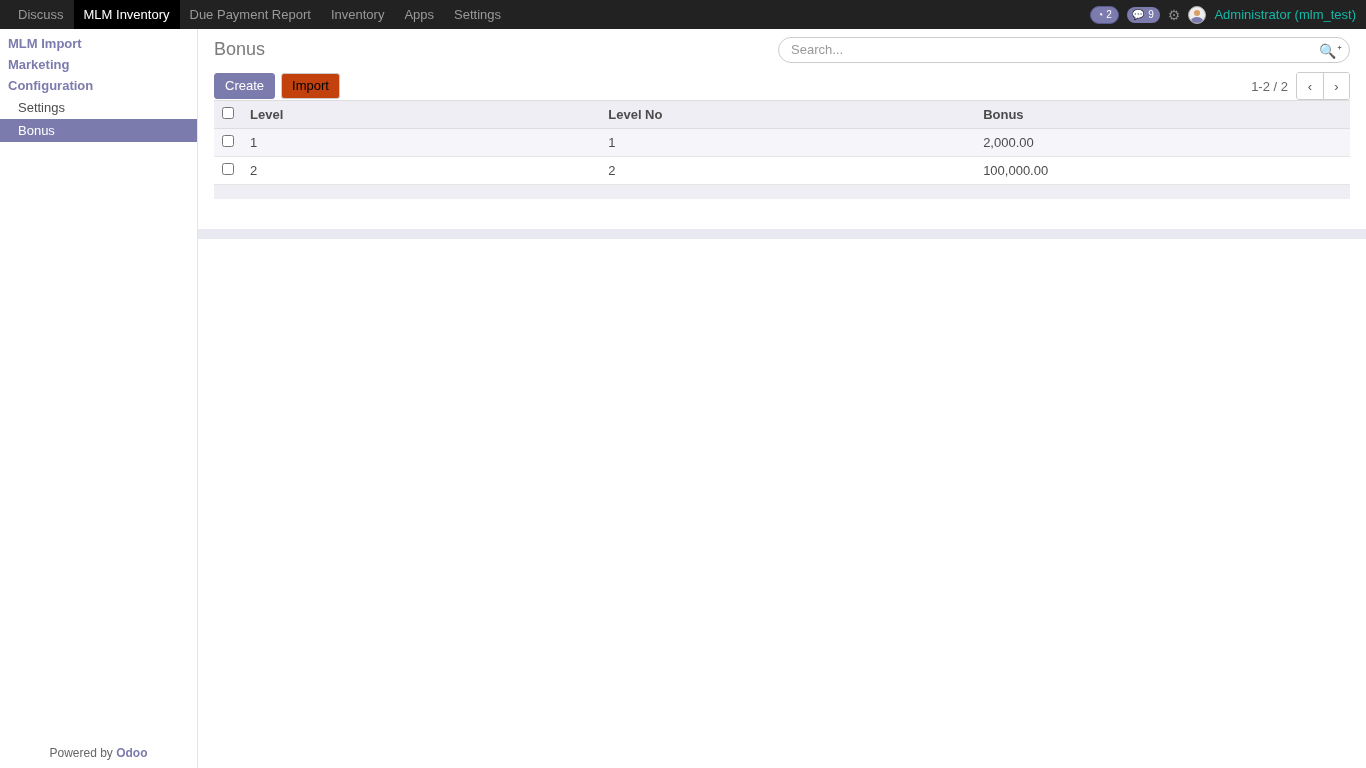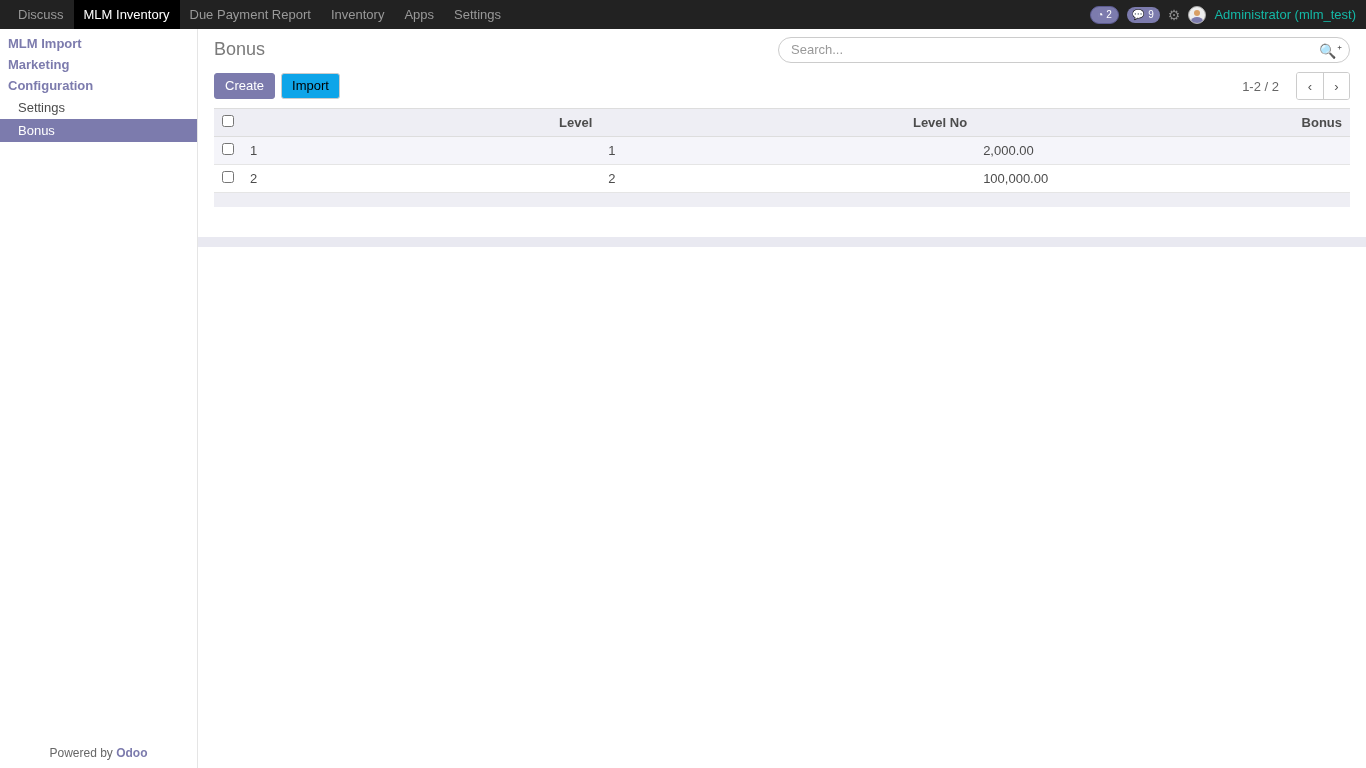--- a/index.html
+++ b/index.html
@@ -144,58 +144,58 @@
     font-size: 13px;
     outline: none;
     height: 26px;
     color: #333;
   }
   .search-input::placeholder { color: #999; }
   .search-zoom {
     position: absolute; right: 8px; top: 4px; color: #555; font-size: 14px;
   }
 
-  .cp-bottom { display: flex; align-items: center; margin-top: 8px; padding-bottom: 8px; }
+  .cp-bottom { display: flex; align-items: center; margin-top: 8px; }
   .btn {
     border: 1px solid #ccc;
-    background: #0ea5e9;
+    background: #c2410c;
     padding: 4px 10px;
     border-radius: 3px;
     font-size: 13px;
     cursor: pointer;
     line-height: 16px;
   }
   .btn.primary {
     background: #7c7bad;
     border-color: #7c7bad;
     color: #fff;
   }
   .btn + .btn { margin-left: 6px; }
 
-  .pager-wrap { margin-left: auto; display: flex; align-items: center; gap: 17px; }
+  .pager-wrap { margin-left: auto; display: flex; align-items: center; gap: 8px; }
   .pager-text { color: #666; font-size: 13px; }
   .pager-btns { display: flex; border: 1px solid #ccc; border-radius: 3px; overflow: hidden; }
   .pager-btn {
     width: 26px; height: 26px; display:flex; align-items:center; justify-content:center;
     background:#fff; cursor:pointer; color:#555; font-size:13px;
   }
   .pager-btn + .pager-btn { border-left: 1px solid #ccc; }
 
   
   .table-area { padding: 0 16px; }
   table.list {
     width: 100%;
     border-collapse: collapse;
     font-size: 13px;
   }
   table.list thead th {
     background: #eeeef4;
     border-top: 1px solid #ddd;
     border-bottom: 1px solid #ddd;
-    text-align: right;
+    text-align: left;
     padding: 6px 8px;
     color: #4c4c4c;
     font-weight: bold;
   }
   table.list th.chk, table.list td.chk { width: 24px; text-align:center; }
   table.list th.num, table.list td.num { }
   table.list tbody td {
     padding: 6px 8px;
     border-bottom: 1px solid #e5e5e5;
   }

